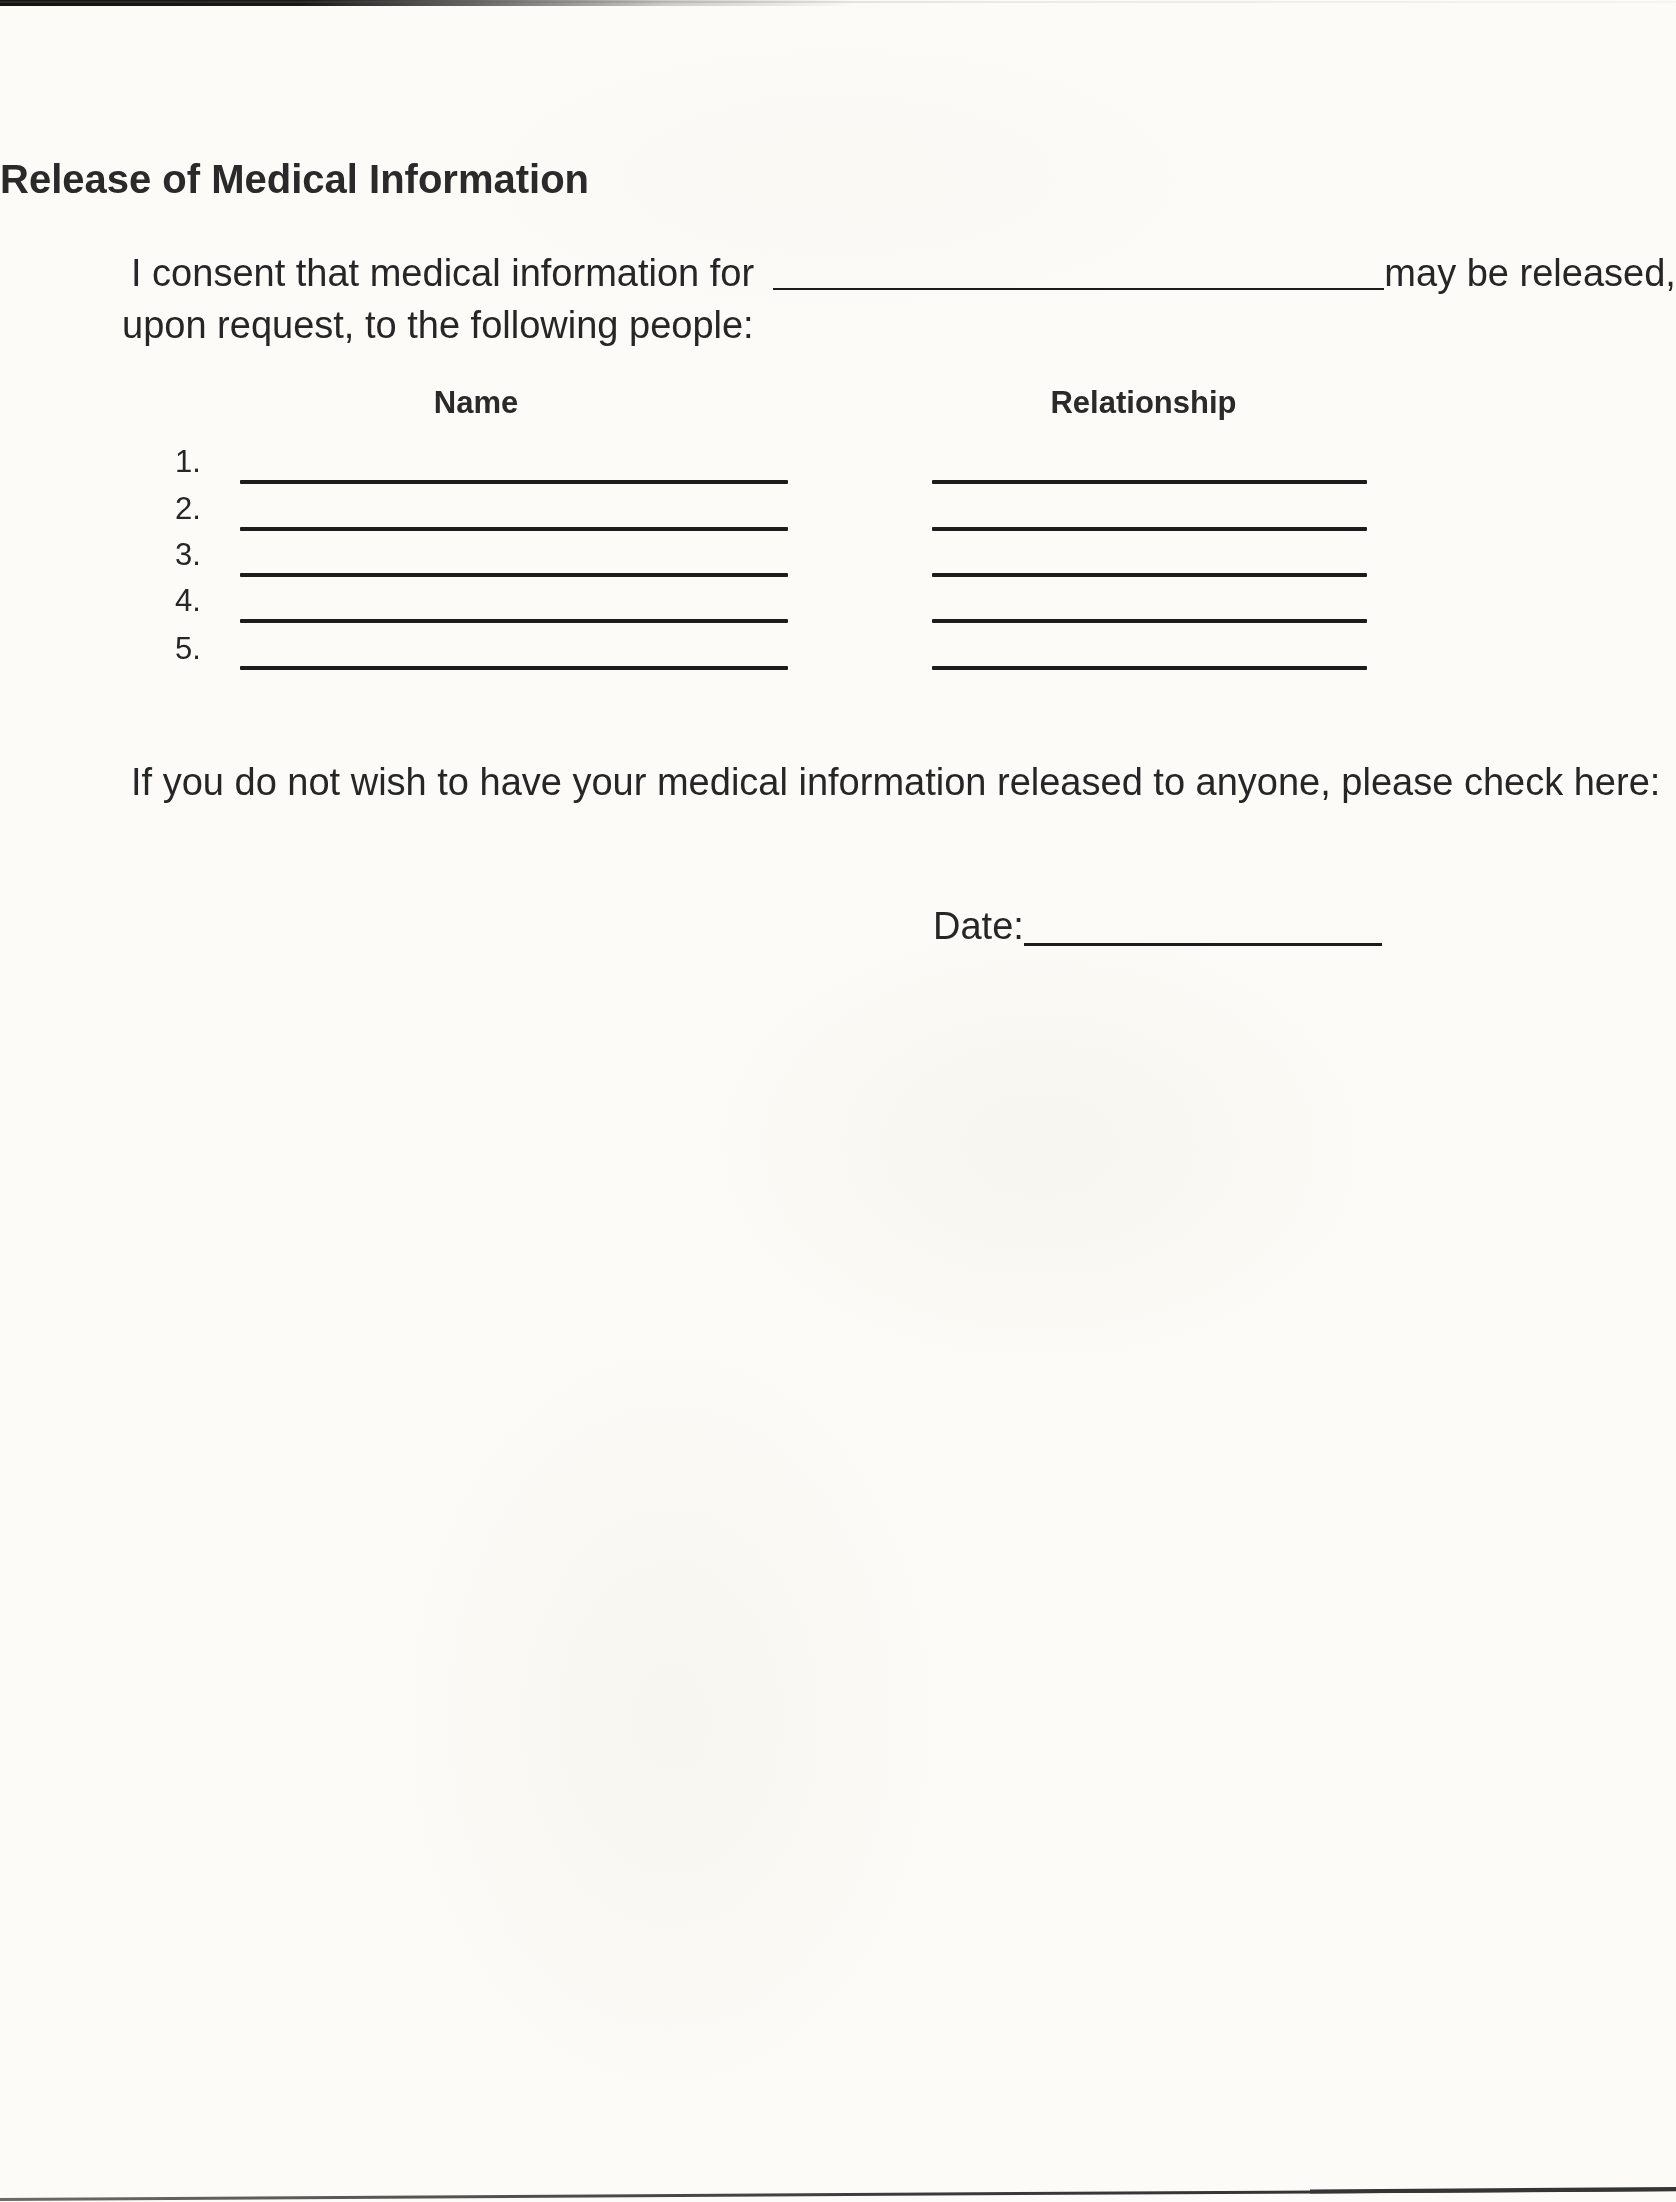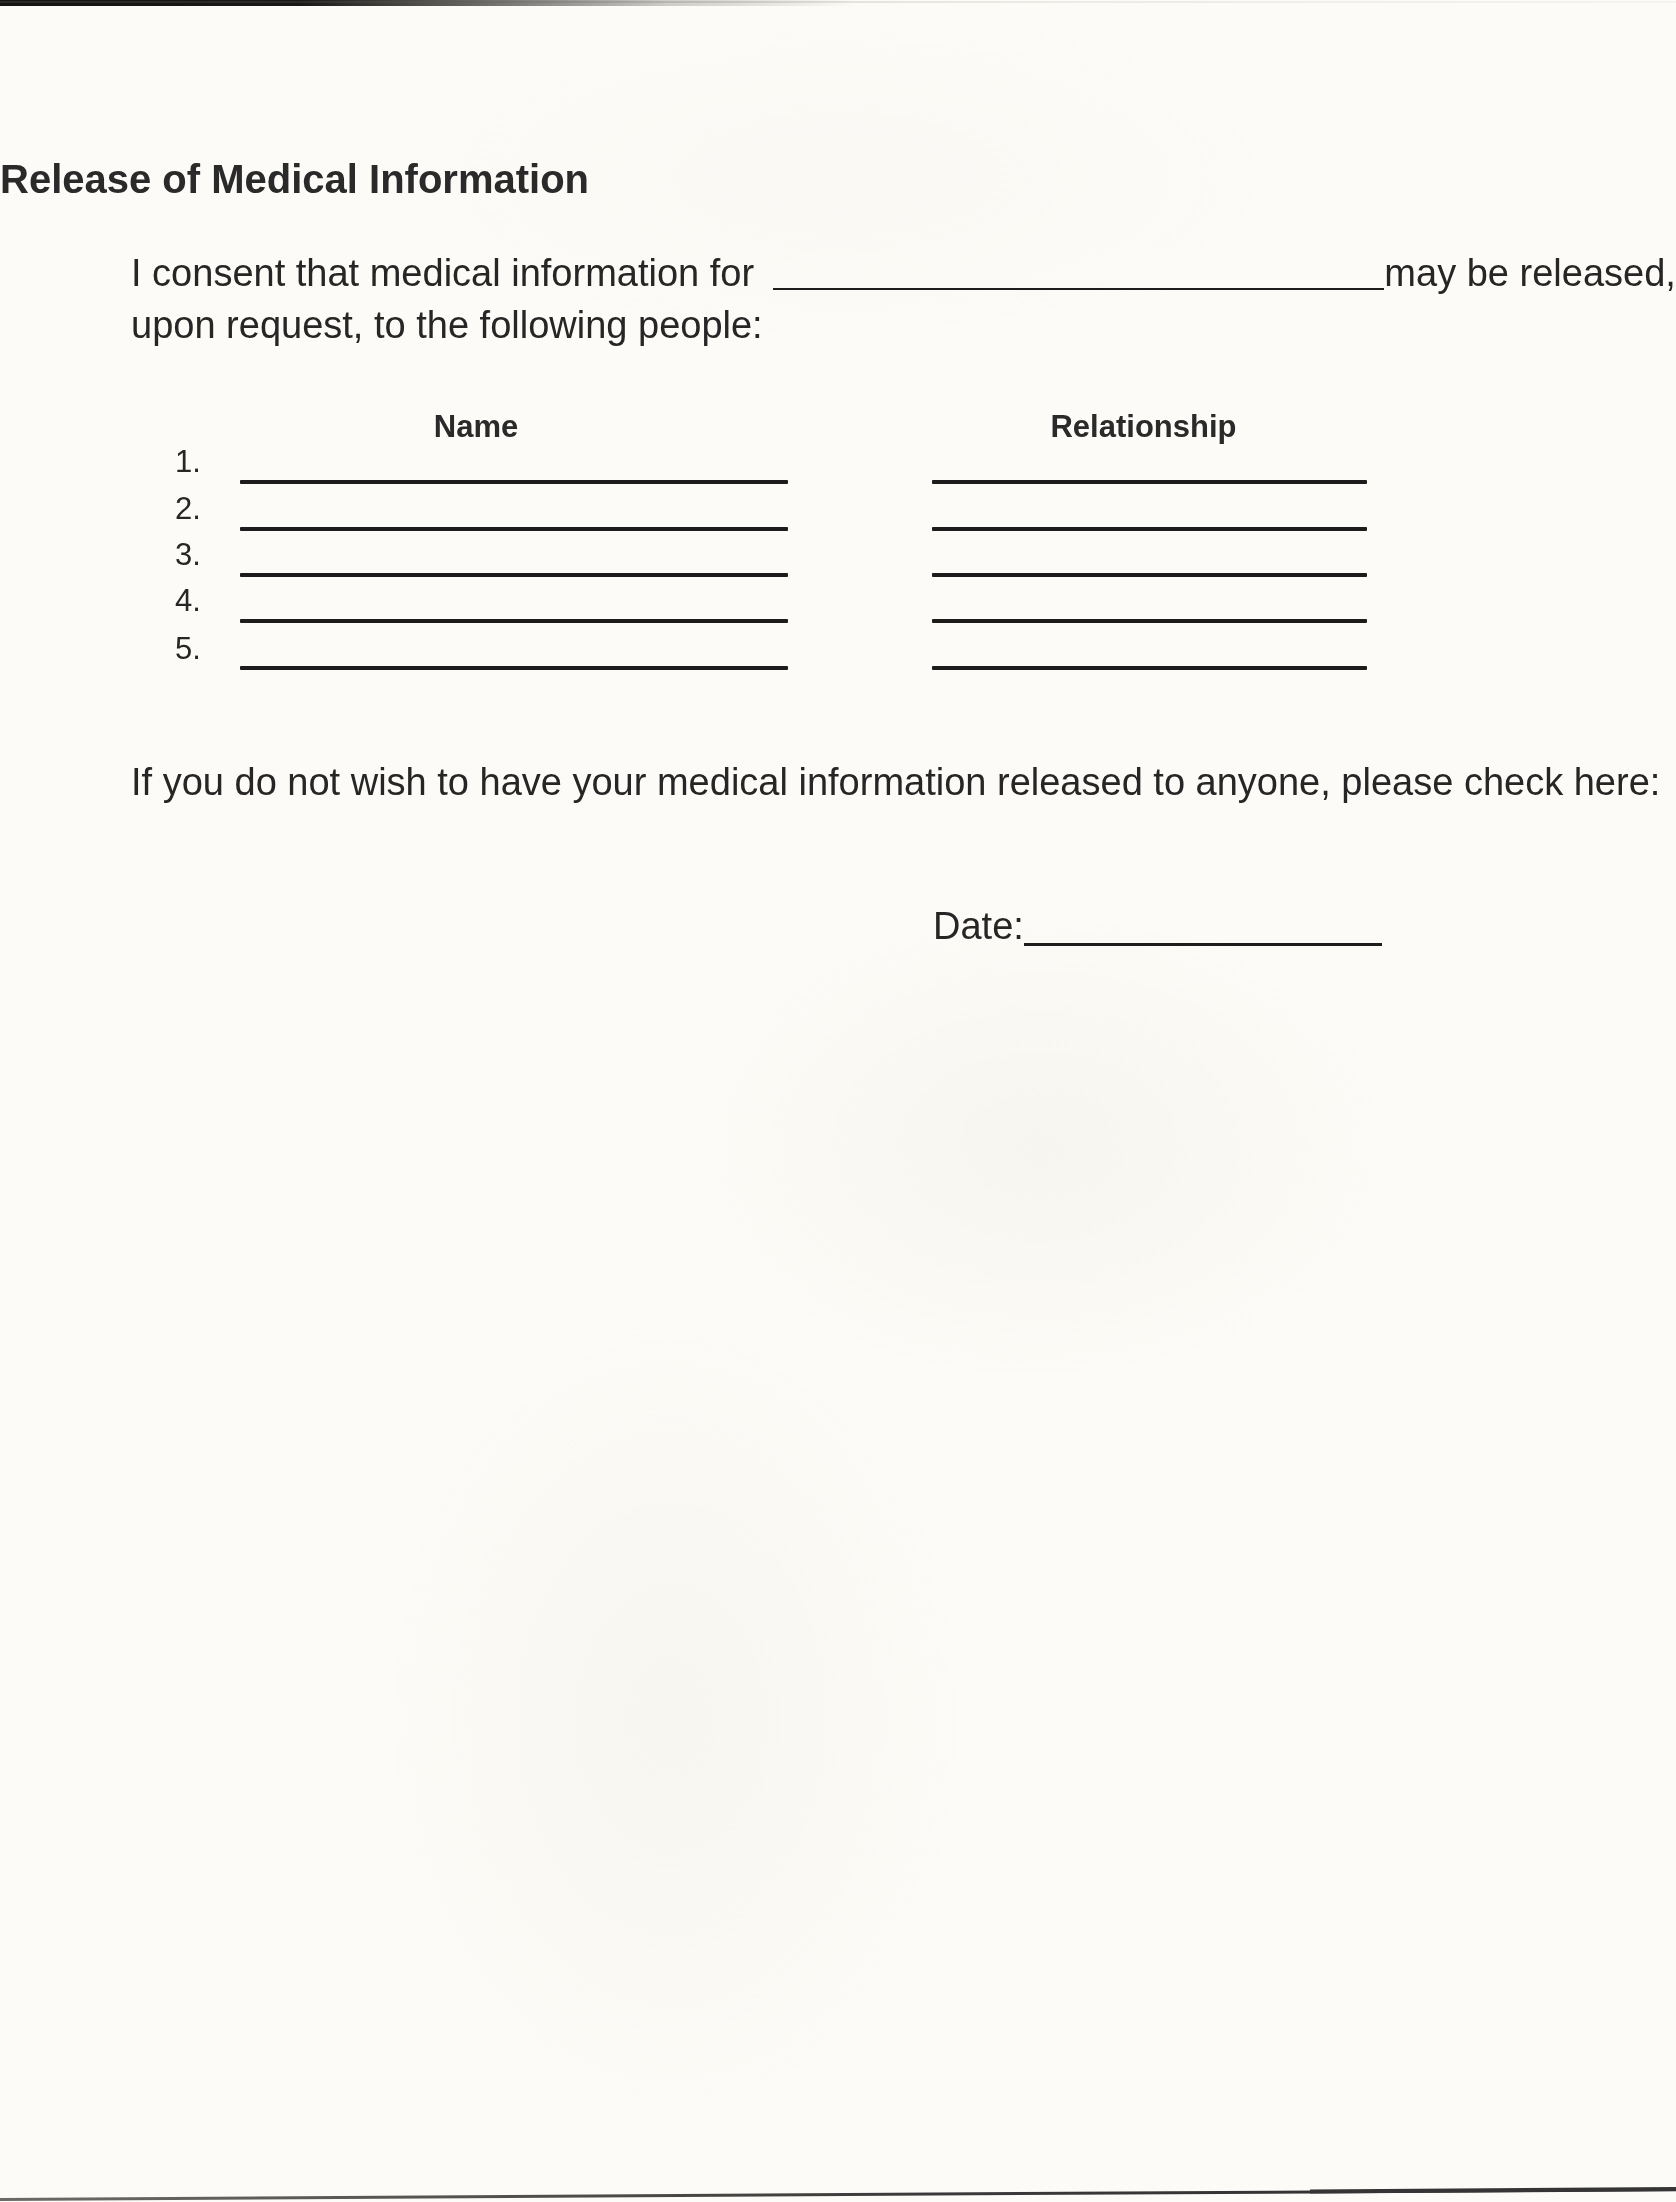--- a/index.html
+++ b/index.html
@@ -28,21 +28,21 @@
   .blank{
     display:inline-block;
     border-bottom:2.6px solid #1d1d1d;
     margin-bottom:-4.4px;
   }
   .blank.thick{border-bottom-width:3.5px;margin-bottom:-7px;}
   .fill-line{
     position:absolute;height:4.4px;background:#1c1c1c;border-radius:0.9px;
   }
   .row-num{position:absolute;font-size:31px;color:#262626;}
-  .hdr{position:absolute;top:385px;font-size:31px;font-weight:bold;text-align:center;color:#2a2a2a;margin-top:24px;}
+  .hdr{position:absolute;top:385px;font-size:31px;font-weight:bold;text-align:center;color:#2a2a2a;}
   .scan-top{
     position:absolute;top:0;left:0;width:856px;height:6.1px;
     background:linear-gradient(to right,#141414 0%,#181818 35%,rgba(20,20,20,0.65) 55%,rgba(20,20,20,0.2) 78%,rgba(20,20,20,0) 100%);
   }
   .scan-top2{
     position:absolute;top:0.9px;left:0;width:1677px;height:1.7px;
     background:linear-gradient(to right,rgba(90,80,70,0.35),rgba(120,110,100,0.12) 60%,rgba(120,110,100,0.05));
   }
   .scan-bottom{
     position:absolute;top:2198px;left:-7px;width:1694px;height:2.6px;
@@ -65,21 +65,21 @@
   <div class="scan-bottom"></div>
   <div class="scan-bottom-right"></div>
 
   <div class="title">Release of Medical Information</div>
 
   <div class="txt" style="left:131px;top:252px;">
     <span>I consent that medical information for</span>
     <span class="blank" style="width:611px;margin-left:8.7px;"></span><span>may be released,</span>
   </div>
 
-  <div class="txt" style="left:131px;top:304px;">upon request, to the following people:</div>
+  <div class="txt" style="left:122px;top:304px;">upon request, to the following people:</div>
 
   <div class="hdr" style="left:367px;width:218px;">Name</div>
   <div class="hdr" style="left:1004px;width:279px;">Relationship</div>
 
   <div class="row-num" style="left:175px;top:444px;">1.</div>
   <div class="fill-line" style="left:240px;top:480px;width:548px;"></div>
   <div class="fill-line" style="left:932px;top:480px;width:435px;"></div>
 
   <div class="row-num" style="left:175px;top:491px;">2.</div>
   <div class="fill-line" style="left:240px;top:527px;width:548px;"></div>

